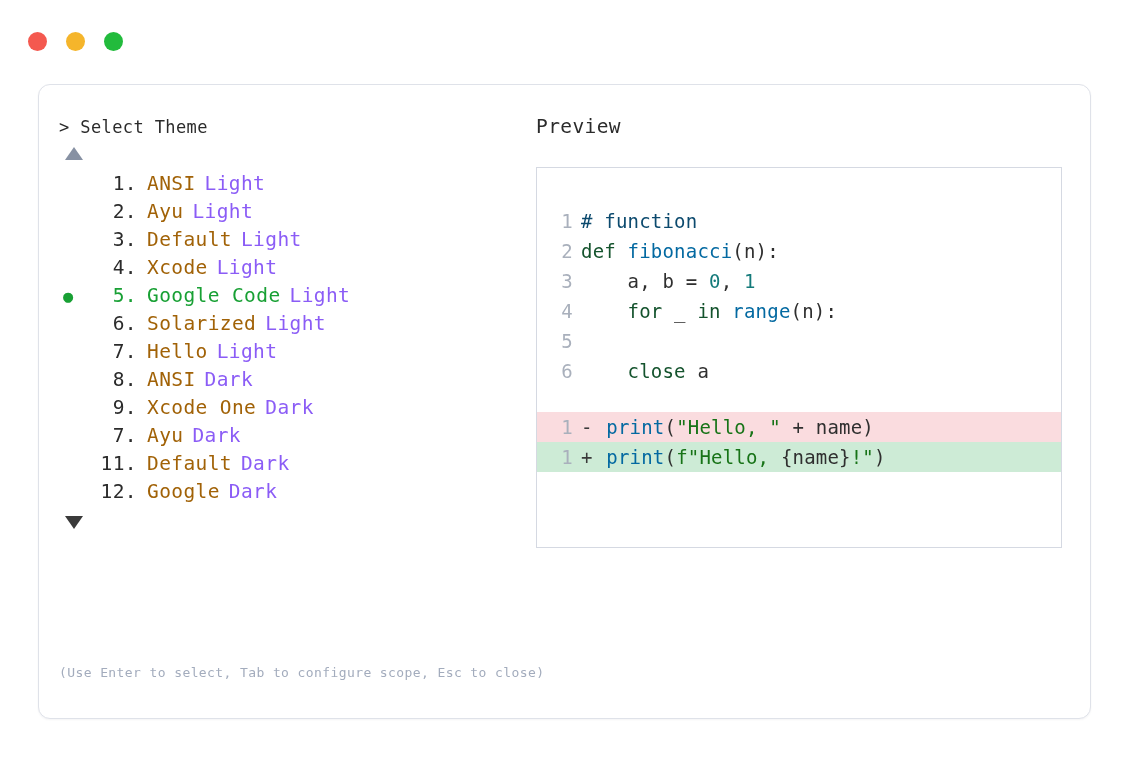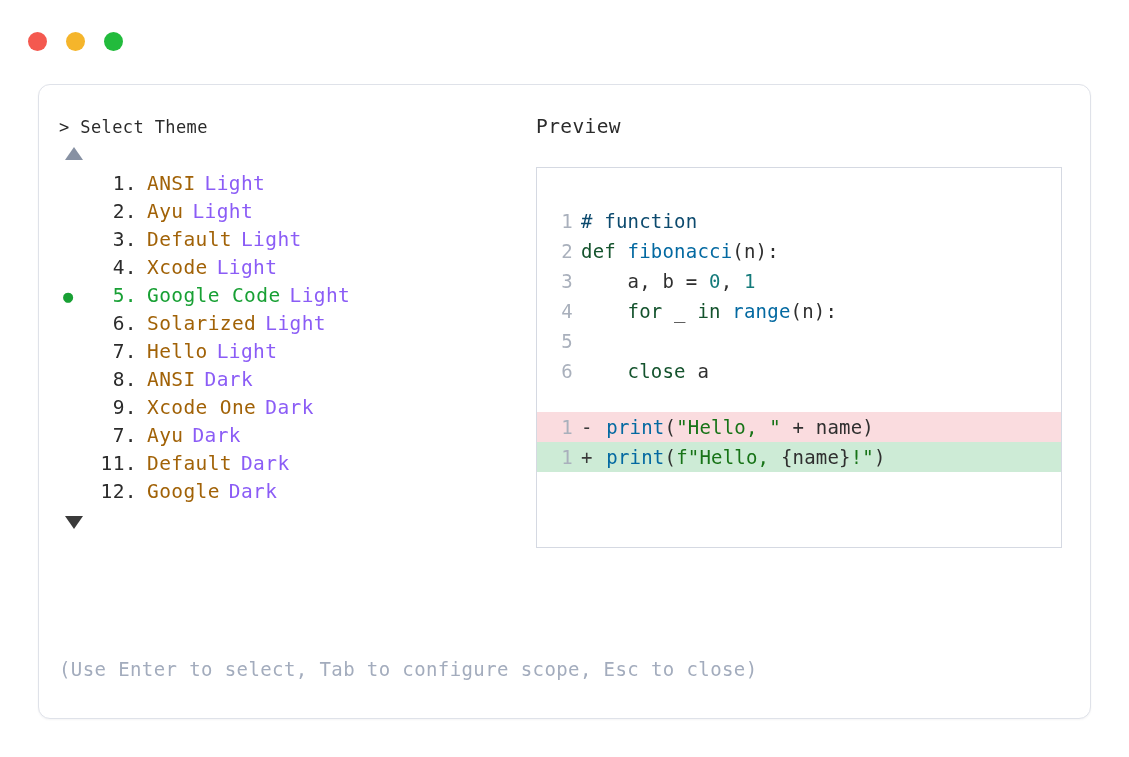--- a/index.html
+++ b/index.html
@@ -155,21 +155,21 @@
                line-height: 30px; font-size: 19px; white-space: pre; letter-spacing: 0.2px; }
   .diff-line.removed { background: #FADCDF; }
   .diff-line.added   { background: #CDEBD6; }
   .diff-mark { color: #3A3A3A; padding-right: 2px; }
 
   
   #footer-hint {
     position: absolute;
     left: 20px;
     bottom: 38px;
-    font-size: 19px;
+    font-size: 13px;
     letter-spacing: 0.4px;
     color: #A3ACBD;
     white-space: pre;
   }
 </style>
 </head>
 <body>
 
 <div id="traffic-lights">
   <span class="dot" id="dot-close"></span>

